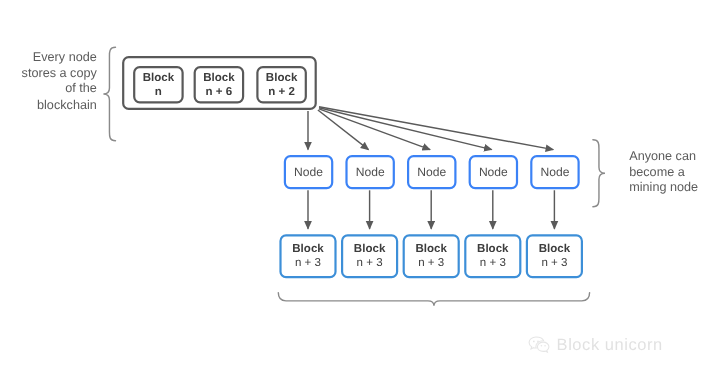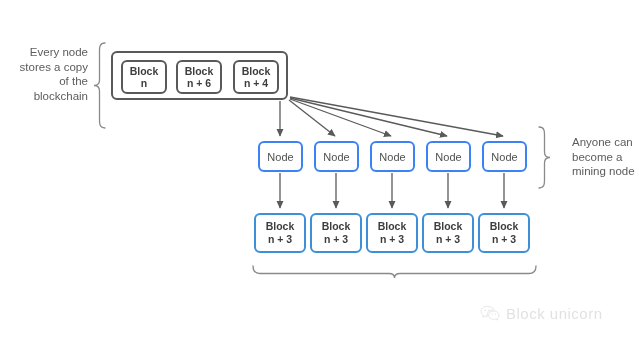--- a/index.html
+++ b/index.html
@@ -129,21 +129,21 @@
     justify-content: center;
   }
   .prop-box .b-title {
     font-size: 10.5px;
     font-weight: bold;
     color: #3d3d3d;
     line-height: 13px;
   }
   .prop-box .b-sub {
     font-size: 10.5px;
-    font-weight: bold;
+    font-weight: normal;
     color: #3d3d3d;
     line-height: 13px;
   }
 
   
   #watermark {
     position: absolute;
     left: 480px;
     top: 305px;
     display: flex;
@@ -218,21 +218,21 @@
     <div class="chain-block" id="chain-block-0">
       <span class="b-title">Block</span>
       <span class="b-sub">n</span>
     </div>
     <div class="chain-block" id="chain-block-1">
       <span class="b-title">Block</span>
       <span class="b-sub">n + 6</span>
     </div>
     <div class="chain-block" id="chain-block-2">
       <span class="b-title">Block</span>
-      <span class="b-sub">n + 4</span>
+      <span class="b-sub">n + 2</span>
     </div>
   </div>
 
   <div class="node-box" style="left:258px">Node</div>
   <div class="node-box" style="left:314px">Node</div>
   <div class="node-box" style="left:370px">Node</div>
   <div class="node-box" style="left:426px">Node</div>
   <div class="node-box" style="left:482px">Node</div>
 
   <div class="annot" id="annot-right">Anyone can

